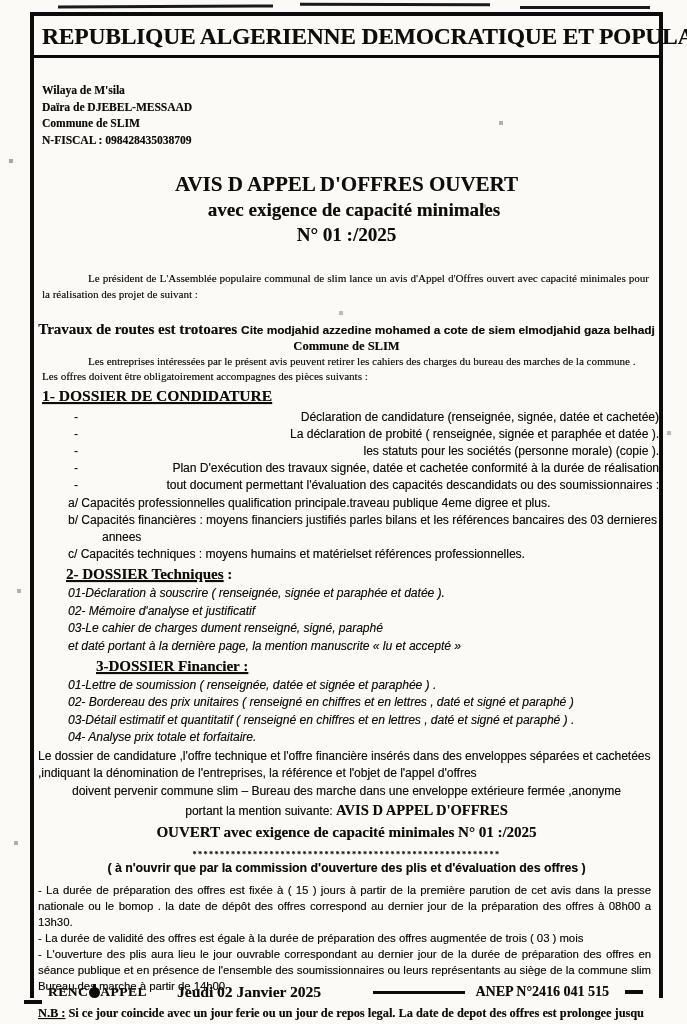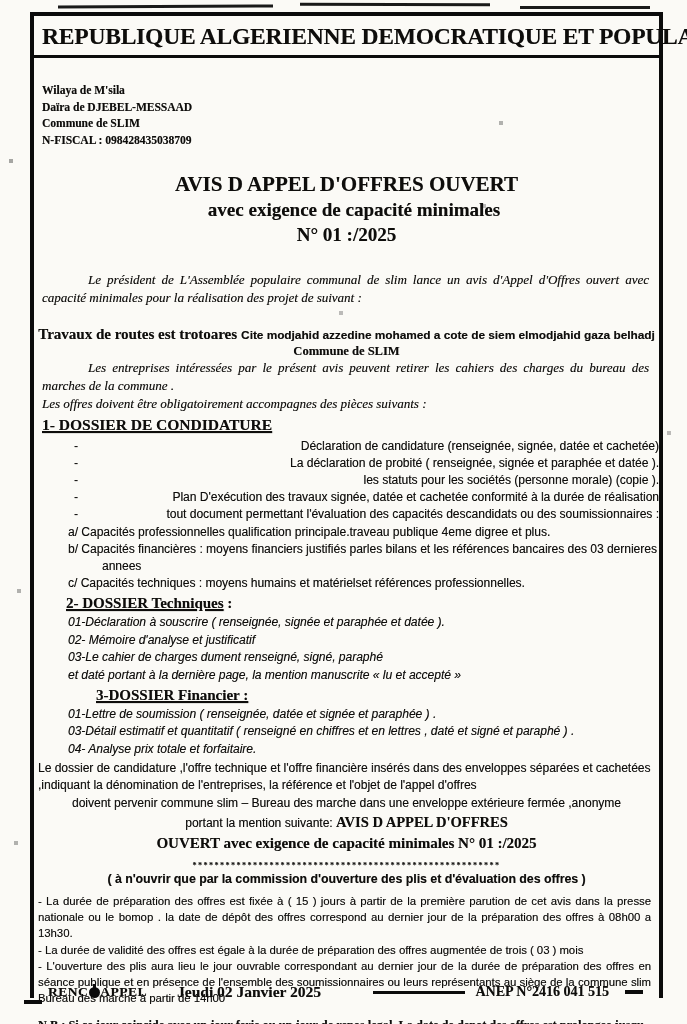--- a/index.html
+++ b/index.html
@@ -33,21 +33,21 @@
     padding:7px 4px 5px 8px; border-bottom:3px solid #0b0b0b;
     font-weight:bold; font-size:23.5px; letter-spacing:-0.2px; white-space:nowrap;
   }
   .authority { margin:24px 0 0 8px; font-weight:bold; font-size:11.5px; line-height:1.45; }
 
   .notice-title { text-align:center; margin-top:22px; font-weight:bold; line-height:1.3; }
   .notice-title .l1 { font-size:21px; }
   .notice-title .l2 { font-size:19px;margin-left:15px; }
   .notice-title .l3 { font-size:19px; }
 
-  .para { font-size:13px; line-height:1.38; text-align:justify; margin:0 10px 0 8px;font-style:italic; }
+  .para { font-size:11px; line-height:1.38; text-align:justify; margin:0 10px 0 8px; }
   .para.indent { text-indent:46px; }
   .intro { margin-top:24px; }
 
   .project-line { text-align:center; margin-top:18px; font-weight:bold; }
   .project-line .big { font-size:15px; }
   .project-line .small { font-size:11.8px; font-family:"Liberation Sans", sans-serif; }
   .project-commune { text-align:center; font-weight:bold; font-size:12.5px; margin-top:1px; }
 
   .sec-heading { font-weight:bold; font-size:15.5px; margin:3px 0 2px 8px; }
   .sec-heading .u { text-decoration:underline; text-decoration-thickness:2px; }
@@ -159,20 +159,21 @@
       <div class="li">02- Mémoire d'analyse et justificatif</div>
       <div class="li">03-Le cahier de charges dument renseigné, signé, paraphé</div>
       <div class="li">et daté portant à la dernière page, la mention manuscrite «  lu et accepté »</div>
     </div>
 
     <div class="sec-heading sec3-head">
       <span class="u">3-DOSSIER Financier :</span>
     </div>
     <div class="num-list fin">
       <div class="li">01-Lettre de soumission ( renseignée, datée et signée et paraphée ) .</div>
+      <div class="li">02- Bordereau des prix unitaires ( renseigné en chiffres et en lettres , daté et signé et paraphé )</div>
       <div class="li">03-Détail estimatif et quantitatif ( renseigné en chiffres et en lettres , daté et signé et paraphé ) .</div>
       <div class="li">04- Analyse prix totale et forfaitaire.</div>
     </div>
 
     <div class="envelopes sans">Le dossier de candidature ,l'offre technique et l'offre financière insérés dans des enveloppes séparées et cachetées ,indiquant  la dénomination de l'entreprises, la référence et l'objet de l'appel d'offres</div>
 
     <div class="delivery sans">
       <span>doivent pervenir commune slim – Bureau des marche dans une enveloppe extérieure fermée ,anonyme portant la mention suivante: </span><span class="mention">AVIS D APPEL D'OFFRES</span>
     </div>
     <div class="mention2">OUVERT avec exigence de capacité minimales  N°   01 :/2025</div>

